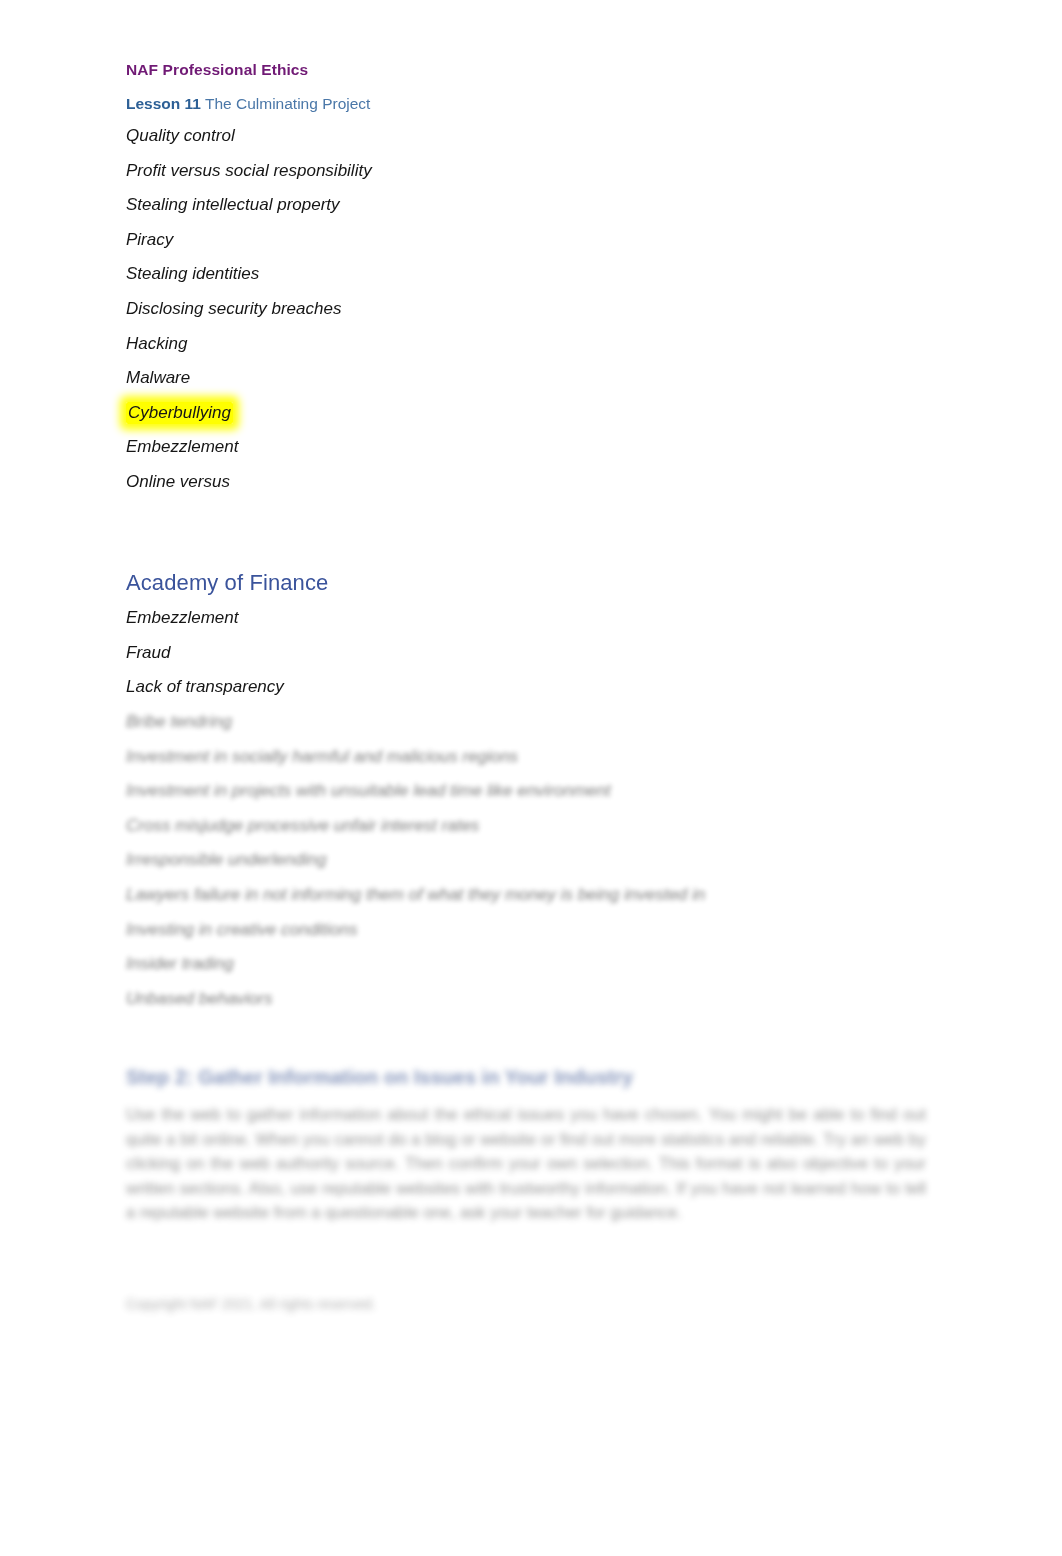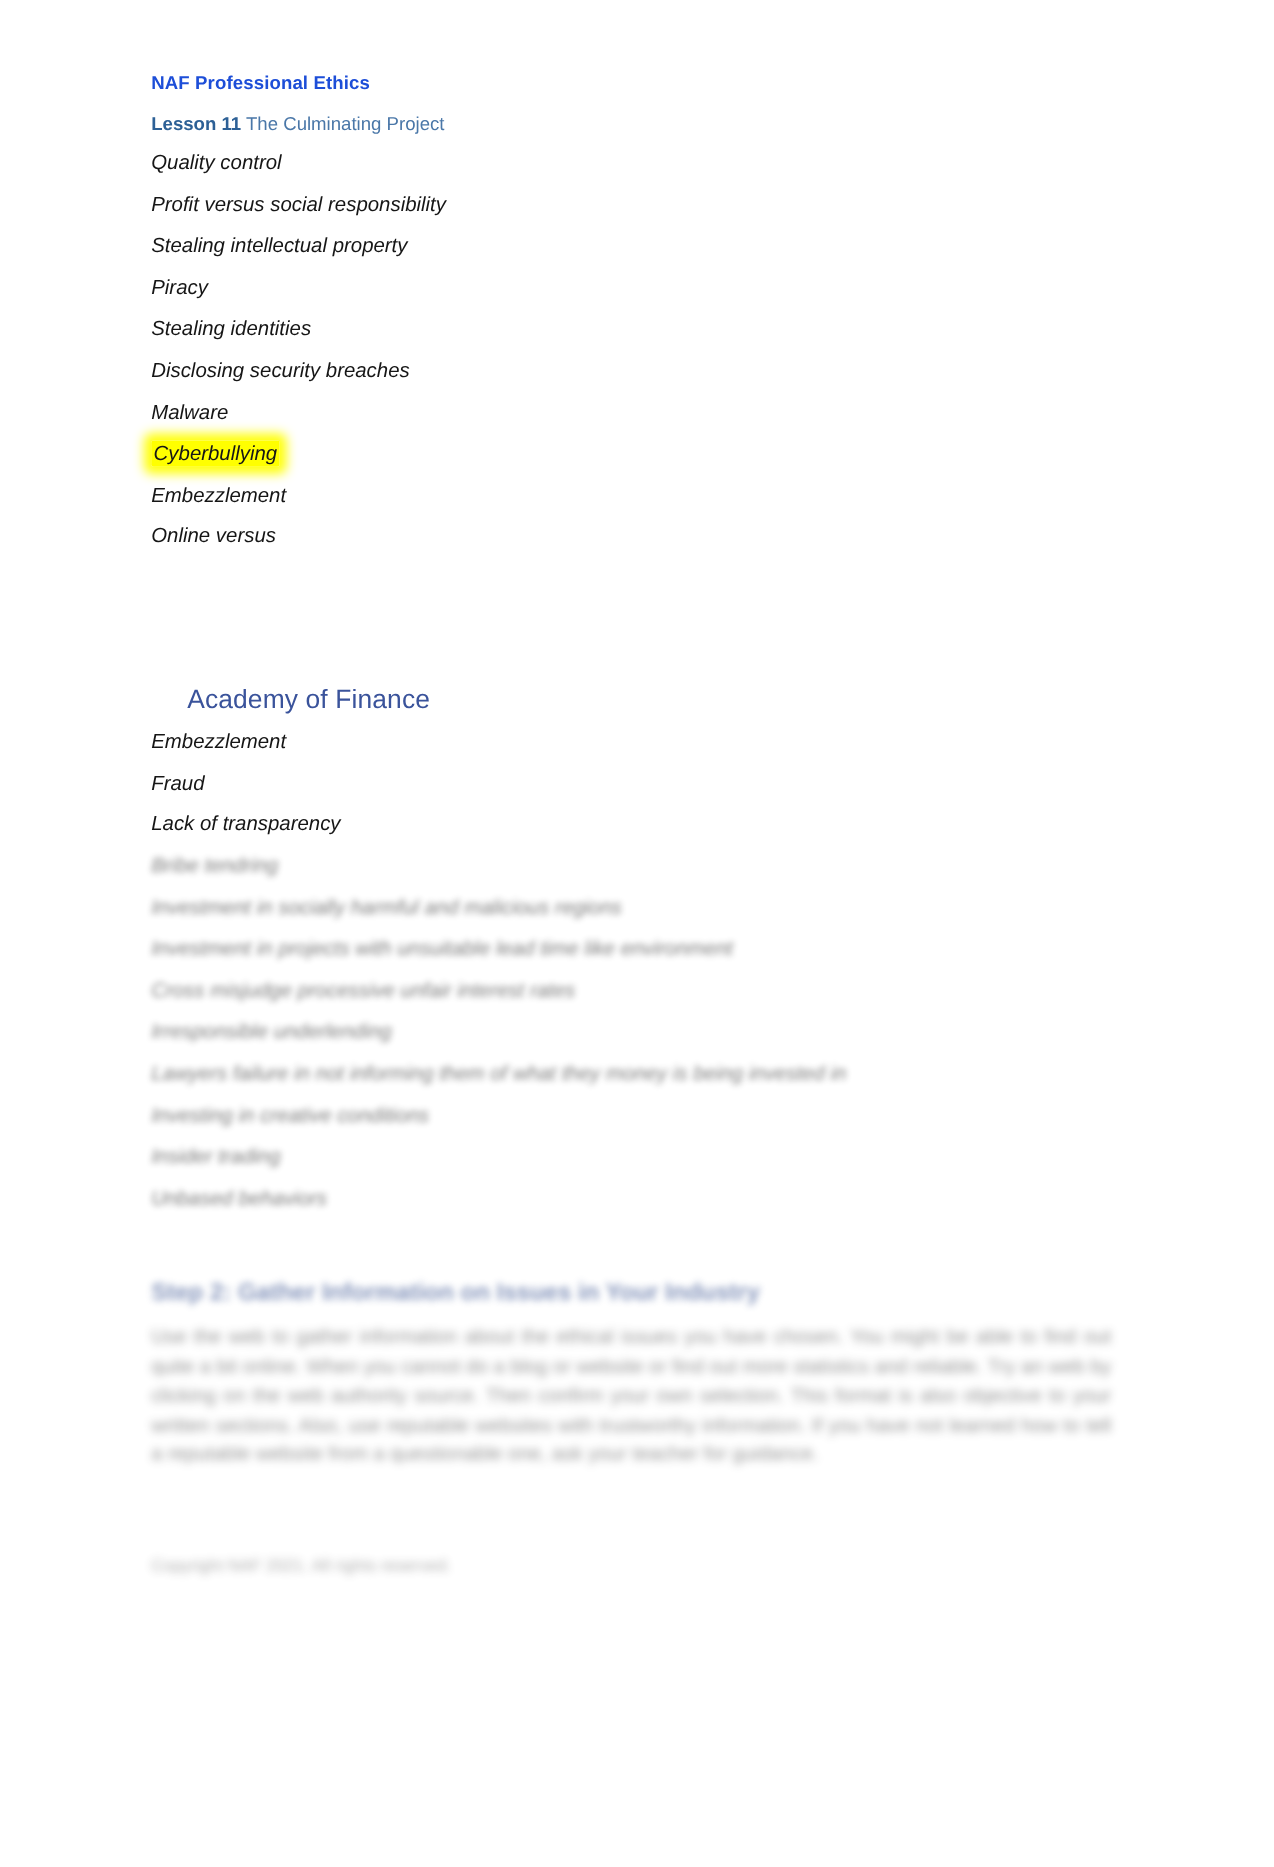--- a/index.html
+++ b/index.html
@@ -27,21 +27,21 @@
 
   
   .doc-header {
     position: absolute;
     left: 126px;
     top: 60px;
   }
   .header-line1 {
     font-size: 15.5px;
     font-weight: bold;
-    color: #1d4ed8;
+    color: #701a75;
     letter-spacing: 0.1px;
     line-height: 19px;
   }
   .header-line2 {
     font-size: 15.5px;
     color: #4a77a8;
     line-height: 19px;
     margin-top: 15px;
   }
   .header-line2 .lesson-num {
@@ -132,27 +132,28 @@
     </div>
   </div>
 
   <div class="list-block" id="first-list" style="top:124px;">
       <div class="list-item"><span>Quality control</span></div>
       <div class="list-item"><span>Profit versus social responsibility</span></div>
       <div class="list-item"><span>Stealing intellectual property</span></div>
       <div class="list-item"><span>Piracy</span></div>
       <div class="list-item"><span>Stealing identities</span></div>
       <div class="list-item"><span>Disclosing security breaches</span></div>
+      <div class="list-item"><span>Hacking</span></div>
       <div class="list-item"><span>Malware</span></div>
       <div class="list-item"><span class="hl">Cyberbullying</span></div>
       <div class="list-item"><span>Embezzlement</span></div>
       <div class="list-item"><span>Online versus</span></div>
     </div>
 
-  <div class="section-heading" style="top:570px;margin-left:30px;">Academy of Finance</div>
+  <div class="section-heading" style="top:570px;">Academy of Finance</div>
 
   <div class="list-block" id="finance-list" style="top:606px;">
       <div class="list-item"><span>Embezzlement</span></div>
       <div class="list-item"><span>Fraud</span></div>
       <div class="list-item"><span>Lack of transparency</span></div>
     </div>
 
   <div class="list-block blur-1" id="finance-blur-list" style="top:710px;">
       <div class="blur-list-item"><span>Bribe tendring</span></div>
       <div class="blur-list-item"><span>Investment in socially harmful and malicious regions</span></div>

